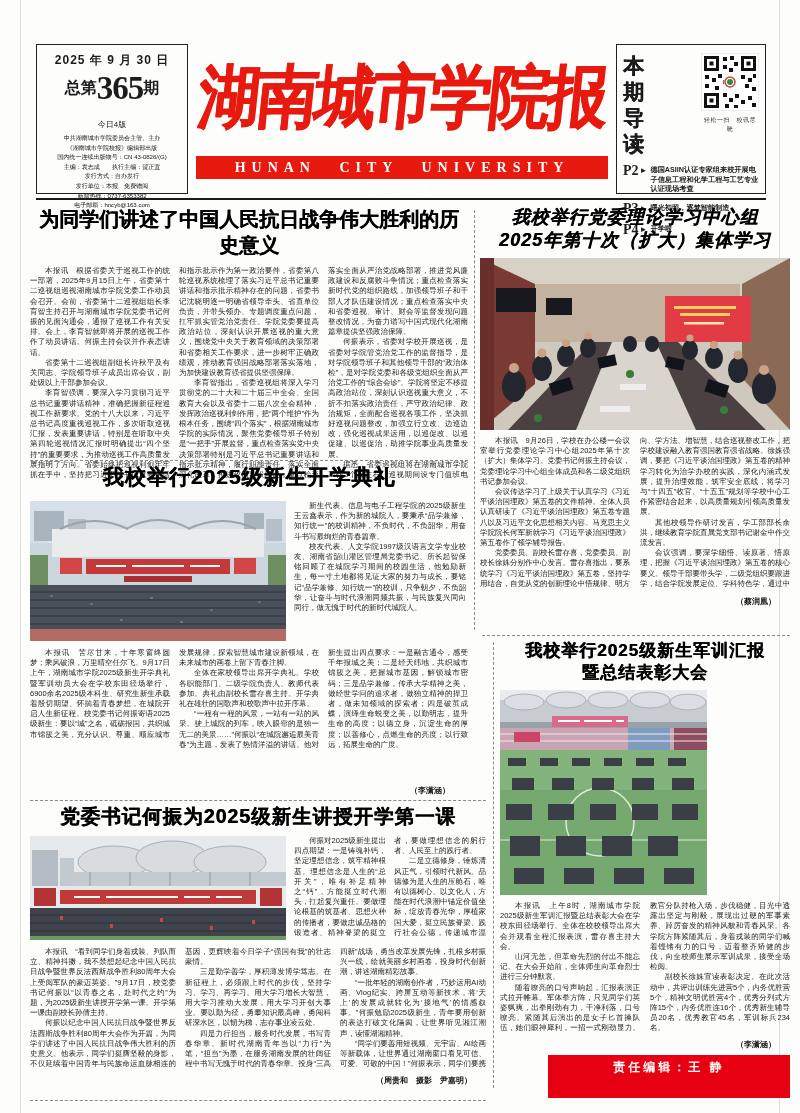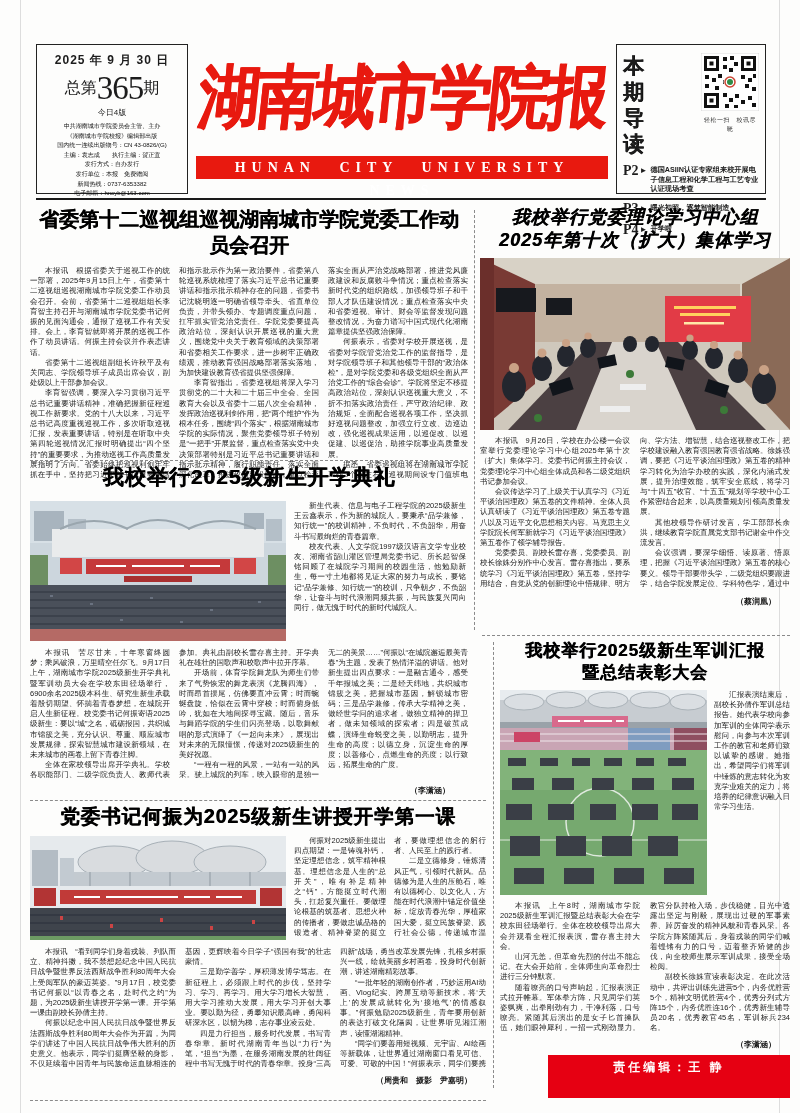--- a/index.html
+++ b/index.html
@@ -5,21 +5,21 @@
   html,body{margin:0;padding:0;}
   body{width:800px;height:1113px;background:#fdfdfc;position:relative;overflow:hidden;
        font-family:"Liberation Sans","DejaVu Sans",sans-serif;color:#1c1c1c;}
   .edge{position:absolute;top:0;height:1113px;width:0;border-left:1px solid #ddd;}
   .edge-l{left:20px;} .edge-r{left:779px;}
 
   
   .header{position:absolute;left:36px;top:44px;width:730px;height:150px;display:flex;}
   .info-box{width:152px;border:1.5px solid #222;box-sizing:border-box;text-align:center;padding:7px 4px 4px;}
   .date{font-size:12px;letter-spacing:1px;font-weight:bold;}
-  .issue{margin:1px 0 0;font-weight:normal;}
+  .issue{margin:1px 0 12px;font-weight:bold;}
   .issue .pre,.issue .suf{font-size:16px;vertical-align:6px;}
   .issue .num{font-family:"Liberation Serif",serif;font-size:33px;letter-spacing:-1px;}
   .edition{font-size:8px;margin-bottom:3px;}
   .info-lines div{font-size:6.3px;line-height:9.6px;color:#111;white-space:nowrap;transform:scale(.96);transform-origin:center;}
   .mast-center{flex:1;padding:0 8px;display:flex;flex-direction:column;}
   .calligraphy{font-size:61px;line-height:104px;font-weight:bold;color:#e8190f;text-align:center;
                letter-spacing:-3px;transform:skewX(-6deg) scaleY(1.12);transform-origin:center;
                text-shadow:1px 0 #e8190f,0 1px #e8190f;white-space:nowrap;}
   .banner{margin-top:8px;height:23px;background:#e8190f;color:#fff;text-align:center;line-height:23px;
           font-family:"Liberation Serif",serif;font-weight:bold;font-size:14px;letter-spacing:6px;word-spacing:14px;}
@@ -188,21 +188,21 @@
   <div class="rule"></div>
 
   <div class="vdash" style="left:474px;top:210px;height:420px;"></div>
   <div class="vdash" style="left:493px;top:642px;height:446px;"></div>
   <div class="hdash" style="left:30px;top:460px;width:438px;"></div>
   <div class="hdash" style="left:482px;top:635px;width:308px;"></div>
   <div class="hdash" style="left:30px;top:800px;width:456px;"></div>
   <div class="hdash" style="left:30px;top:1100px;width:456px;"></div>
 
   <section id="a1">
-    <h1 class="head">省委第十二巡视组巡视湖南城市学院党委工作动员会召开</h1>
+    <h1 class="head">为同学们讲述了中国人民抗日战争伟大胜利的历史意义</h1>
     <div class="body-txt cols3">
       <p>本报讯　根据省委关于巡视工作的统一部署，2025年9月15日上午，省委第十二巡视组巡视湖南城市学院党委工作动员会召开。会前，省委第十二巡视组组长李育智主持召开与湖南城市学院党委书记何振的见面沟通会，通报了巡视工作有关安排。会上，李育智就即将开展的巡视工作作了动员讲话。何振主持会议并作表态讲话。</p>
       <p>省委第十二巡视组副组长许秋平及有关同志、学院领导班子成员出席会议，副处级以上干部参加会议。</p>
       <p>李育智强调，要深入学习贯彻习近平总书记重要讲话精神，准确把握新征程巡视工作新要求。党的十八大以来，习近平总书记高度重视巡视工作，多次听取巡视汇报，发表重要讲话，特别是在听取中央第四轮巡视情况汇报时明确提出“四个坚持”的重要要求，为推动巡视工作高质量发展指明了方向。省委始终把巡视利剑牢牢抓在手中，坚持把习近平总书记重要讲话和指示批示作为第一政治要件，省委第八轮巡视系统梳理了落实习近平总书记重要讲话和指示批示精神存在的问题，省委书记沈晓明逐一明确省领导牵头、省直单位负责，并带头领办、专题调度重点问题，扛牢抓实管党治党责任。学院党委要提高政治站位，深刻认识开展巡视的重大意义，围绕党中央关于教育领域的决策部署和省委相关工作要求，进一步树牢正确政绩观，推动教育强国战略部署落实落地，为加快建设教育强省提供坚强保障。</p>
       <p>李育智指出，省委巡视组将深入学习贯彻党的二十大和二十届三中全会、全国教育大会以及省委十二届八次全会精神，发挥政治巡视利剑作用，把“两个维护”作为根本任务，围绕“四个落实”，根据湖南城市学院的实际情况，聚焦党委领导班子特别是“一把手”开展监督，重点检查落实党中央决策部署特别是习近平总书记重要讲话和指示批示精神，履行职能责任、落实全面深化改革，推进政治建设情况；重点检查落实全面从严治党战略部署，推进党风廉政建设和反腐败斗争情况；重点检查落实新时代党的组织路线，加强领导班子和干部人才队伍建设情况；重点检查落实中央和省委巡视、审计、财会等监督发现问题整改情况，为奋力谱写中国式现代化湖南篇章提供坚强政治保障。</p>
       <p>何振表示，省委对学校开展巡视，是省委对学院管党治党工作的监督指导，是对学院领导班子和其他领导干部的“政治体检”，是对学院党委和各级党组织全面从严治党工作的“综合会诊”。学院将坚定不移提高政治站位，深刻认识巡视重大意义，不折不扣落实政治责任，严守政治纪律、政治规矩，全面配合巡视各项工作，坚决抓好巡视问题整改，加强立行立改、边巡边改，强化巡视成果运用，以巡促改、以巡促建、以巡促治，助推学院事业高质量发展。</p>
       <p>据悉，省委巡视组将在湖南城市学院工作2个月左右。巡视期间设专门值班电话：0737—6113630；专门邮政信箱：益阳市赫山区A014号信箱，并公布“码上巡视”微信二维码。省委巡视组受理电话的时间为：工作日上午8：00—12：00，下午2：30—5：30。省委巡视组受理信访截止时间为11月10日。根据巡视工作条例规定，省委巡视组主要受理反映湖南城市学院党委领导班子及其成员、下一级党组织领导班子主要负责人和重要岗位领导干部问题的来信、来电、来访，重点是关于违反政治纪律、组织纪律、廉洁纪律、群众纪律、工作纪律和生活纪律等方面的举报和反映。其他不属于巡视受理范围的信访问题，将按规定由湖南城市学院和有关部门认真处理。</p>
     </div>
   </section>
 
@@ -317,21 +317,20 @@
       </svg>
       <div class="body-txt side">
         <p>新生代表、信息与电子工程学院的2025级新生王云鑫表示，作为新的城院人，要秉承“品学兼修，知行统一”的校训精神，不负时代，不负韶华，用奋斗书写最绚烂的青春篇章。</p>
         <p>校友代表、人文学院1997级汉语言文学专业校友、湖南省韶山灌区管理局党委书记、所长起智保铭回顾了在城院学习期间的校园生活，他勉励新生，每一寸土地都将见证大家的努力与成长，要铭记“品学兼修、知行统一”的校训，只争朝夕，不负韶华，让奋斗与时代浪潮同频共振，与民族复兴同向同行，做无愧于时代的新时代城院人。</p>
 
       </div>
     </div>
     <div class="body-txt cols3 bottom">
       <p>本报讯　苦尽甘来，十年寒窗终圆梦；乘风破浪，万里晴空任尔飞。9月17日上午，湖南城市学院2025级新生开学典礼暨军训动员大会在学校东田径场举行，6900余名2025级本科生、研究生新生承载着殷切期望、怀揣着青春梦想，在城院开启人生新征程。校党委书记何振寄语2025级新生：要以“城”之名，砥砺报国，共织城市锦簇之美，充分认识、尊重、顺应城市发展规律，探索智慧城市建设新领域，在未来城市的画卷上留下青春注脚。</p>
       <p>全体在家校领导出席开学典礼。学校各职能部门、二级学院负责人、教师代表参加。典礼由副校长雷存喜主持。开学典礼在雄壮的国歌声和校歌声中拉开序幕。</p>
-      <p>开场前，体育学院舞龙队为师生们带来了气势恢宏的舞龙表演《龙腾四海》，时而昂首摆尾，仿佛要直冲云霄；时而蜿蜒盘旋，恰似在云霄中穿梭；时而俯身低吟，犹如在大地间探寻宝藏。随后，音乐与舞蹈学院的学生们闪亮登场，以歌舞献唱的形式演绎了《一起向未来》，展现出对未来的无限憧憬，传递对2025级新生的美好祝愿。</p>
       <p>“一程有一程的风景，一站有一站的风采。驶上城院的列车，映入眼帘的是独一无二的美景……”何振以“在城院邂逅最美青春”为主题，发表了热情洋溢的讲话。他对新生提出四点要求：一是融古通今，感受千年报城之美；二是经天纬地，共织城市锦簇之美，把握城市基因，解锁城市密码；三是品学兼修，传承大学精神之美，做经世学问的追求者，做独立精神的捍卫者，做未知领域的探索者；四是破茧成蝶，演绎生命蜕变之美，以勤明志，提升生命的高度；以德立身，沉淀生命的厚度；以善修心，点燃生命的亮度；以行致远，拓展生命的广度。</p>
 
     </div>
     <div class="sig">（李潇涵）</div>
   </section>
 
   <section id="a4">
     <h2 class="head" style="margin:0;">
       <span>我校举行2025级新生军训汇报</span><br>
       <span>暨总结表彰大会</span>
@@ -386,23 +385,20 @@
           <rect x="10" y="146" width="30" height="20"></rect>
             <rect x="56" y="146" width="30" height="20"></rect>
             <rect x="102" y="146" width="30" height="20"></rect>
             <rect x="148" y="146" width="30" height="20"></rect>
           <rect x="14" y="178" width="30" height="16"></rect>
             <rect x="64" y="178" width="30" height="16"></rect>
             <rect x="114" y="178" width="30" height="16"></rect>
             <rect x="164" y="178" width="30" height="16"></rect>
         </g>
       </svg>
-      <div class="body-txt side">
-        <p>汇报表演结束后，副校长孙倩作军训总结报告。她代表学校向参加军训的全体同学表示慰问，向参与本次军训工作的教官和老师们致以诚挚的感谢。她指出，希望同学们将军训中锤炼的意志转化为攻克学业难关的定力，将培养的纪律意识融入日常学习生活。</p>
-      </div>
     </div>
     <div class="body-txt cols2 bottom">
       <p>本报讯　上午8时，湖南城市学院2025级新生军训汇报暨总结表彰大会在学校东田径场举行。全体在校校领导出席大会并观看全程汇报表演，雷存喜主持大会。</p>
       <p>山河无恙，但革命先烈的付出不能忘记。在大会开始前，全体师生向革命烈士进行三分钟默哀。</p>
       <p>随着嘹亮的口号声响起，汇报表演正式拉开帷幕。军体拳方阵，只见同学们英姿飒爽，出拳刚劲有力，干净利落，口号嘹亮。紧随其后演出的是女子匕首操队伍，她们眼神犀利，一招一式刚劲显力。教官分队持枪入场，步伐稳健，目光中透露出坚定与刚毅，展现出过硬的军事素养、踔厉奋发的精神风貌和青春风采。各学院方阵紧随其后，身着戎装的同学们喊着铿锵有力的口号，迈着整齐矫健的步伐，向全校师生展示军训成果，接受全场检阅。</p>
       <p>副校长徐姝宣读表彰决定。在此次活动中，共评出训练先进营5个，内务优胜营5个，精神文明优胜营4个，优秀分列式方阵15个，内务优胜连16个，优秀新生辅导员20名，优秀教官45名，军训标兵234名。</p>
 
     </div>
     <div class="sig">（李潇涵）</div>
     <div class="editor-box">责任编辑：王 静</div>

